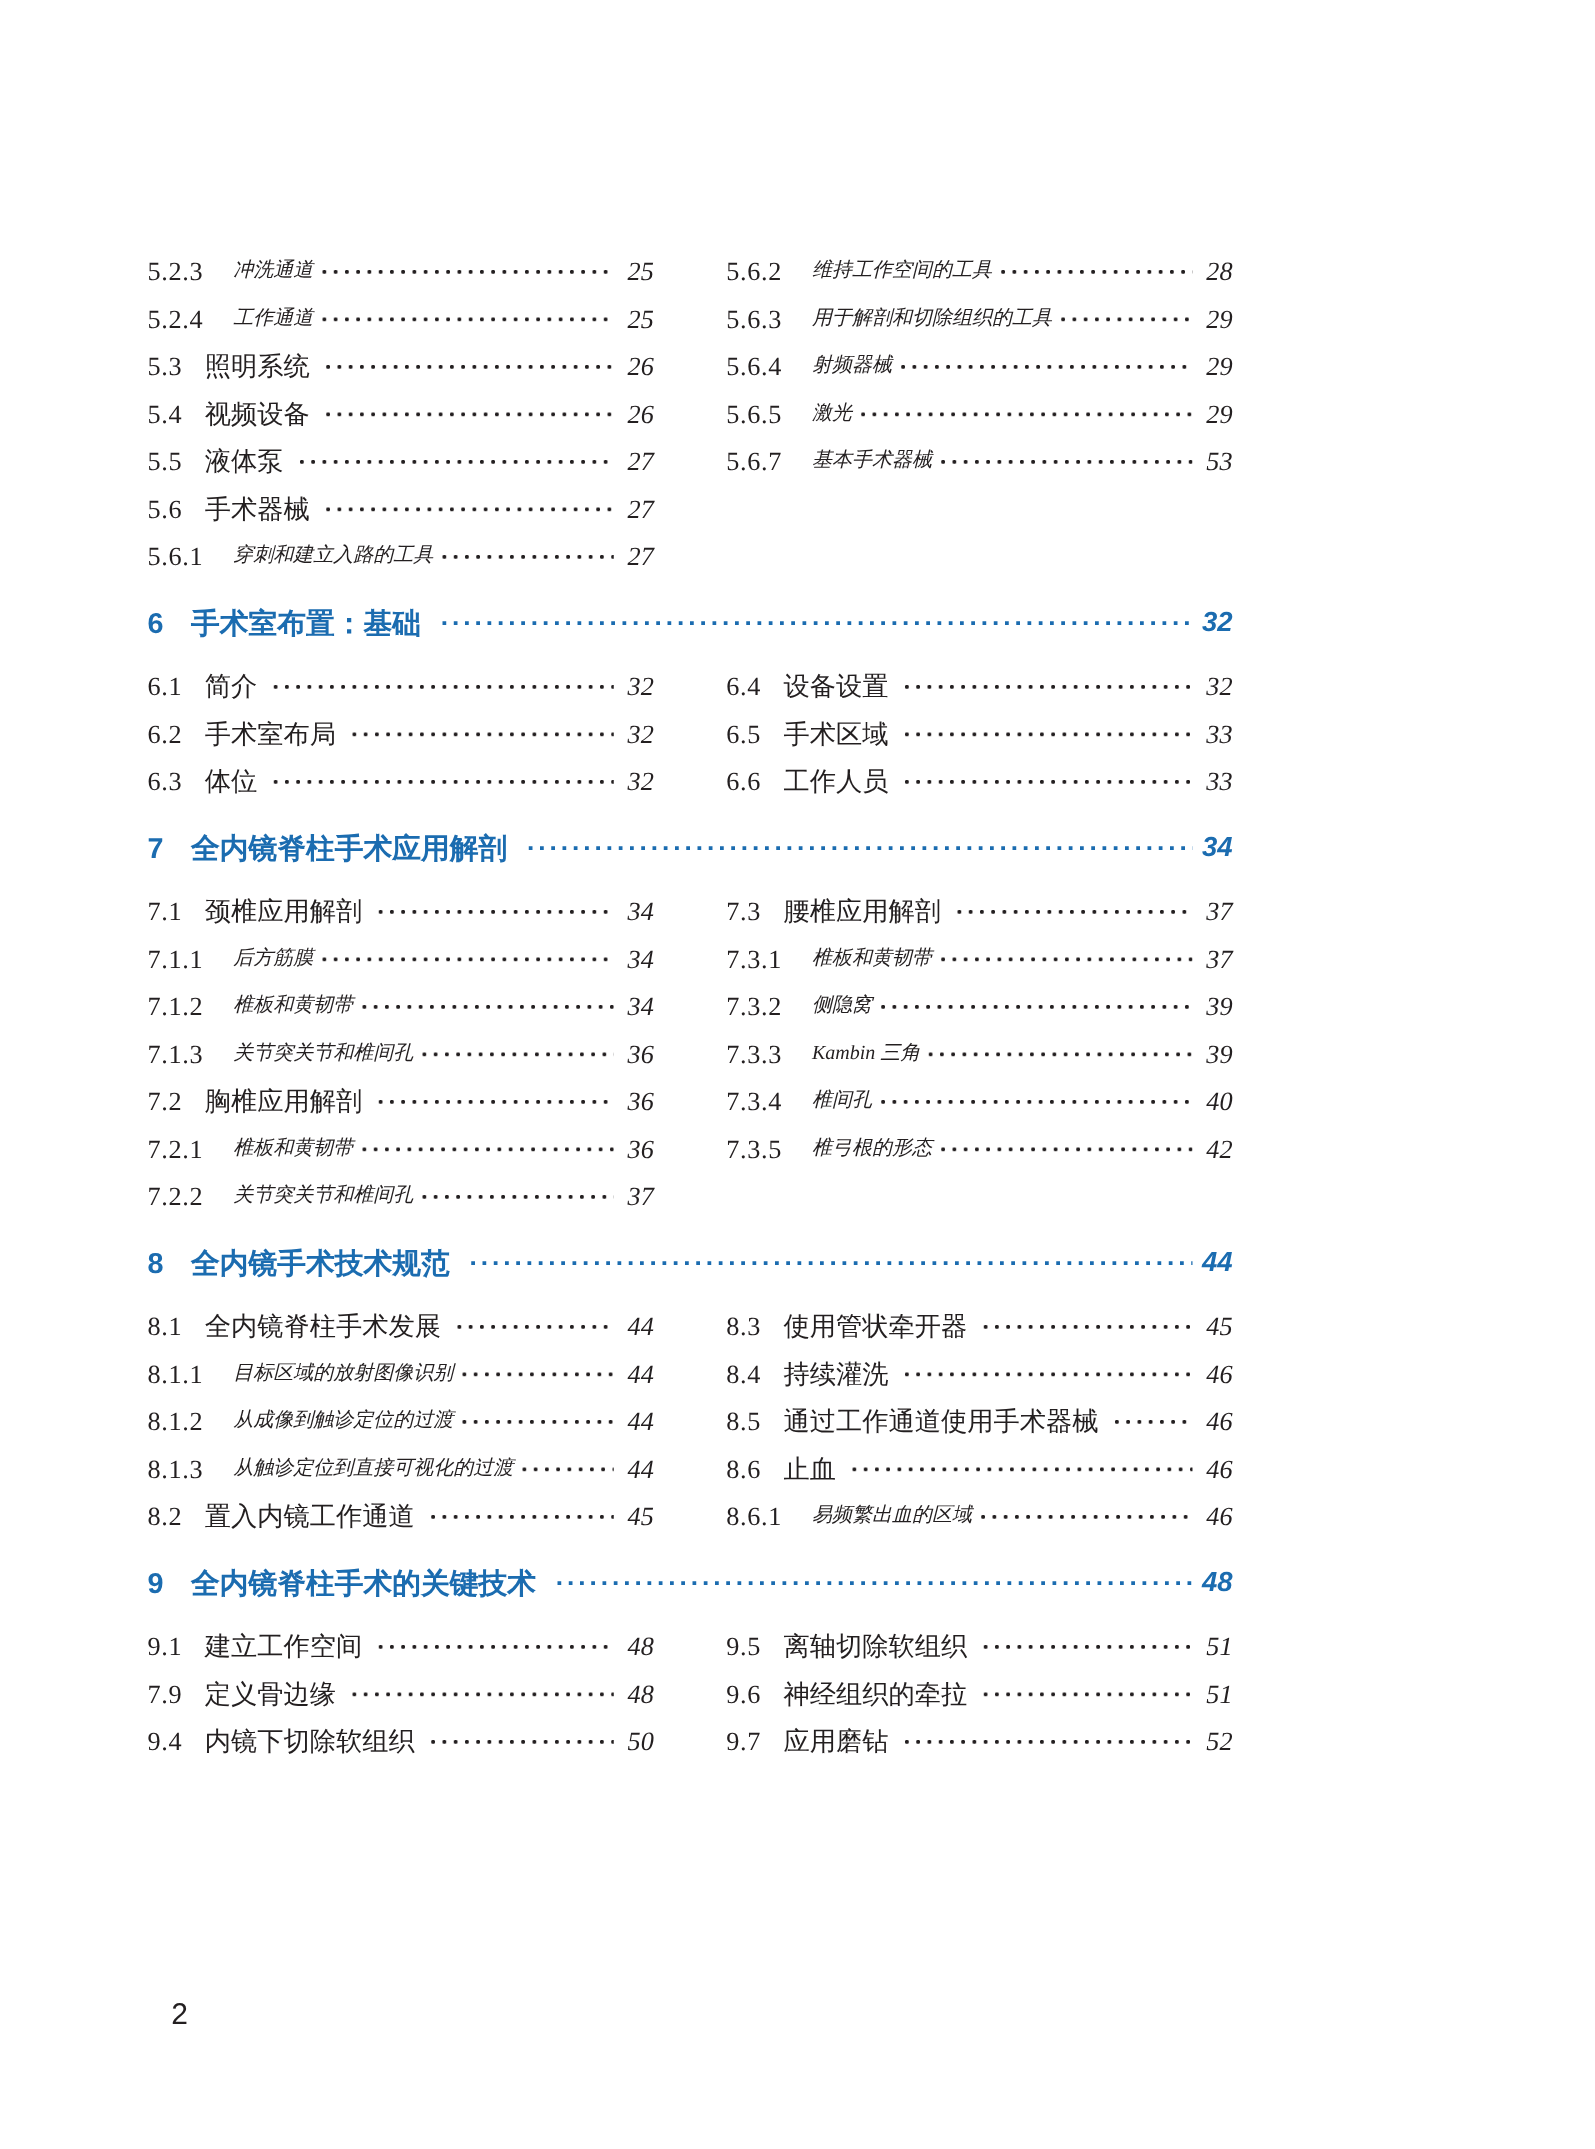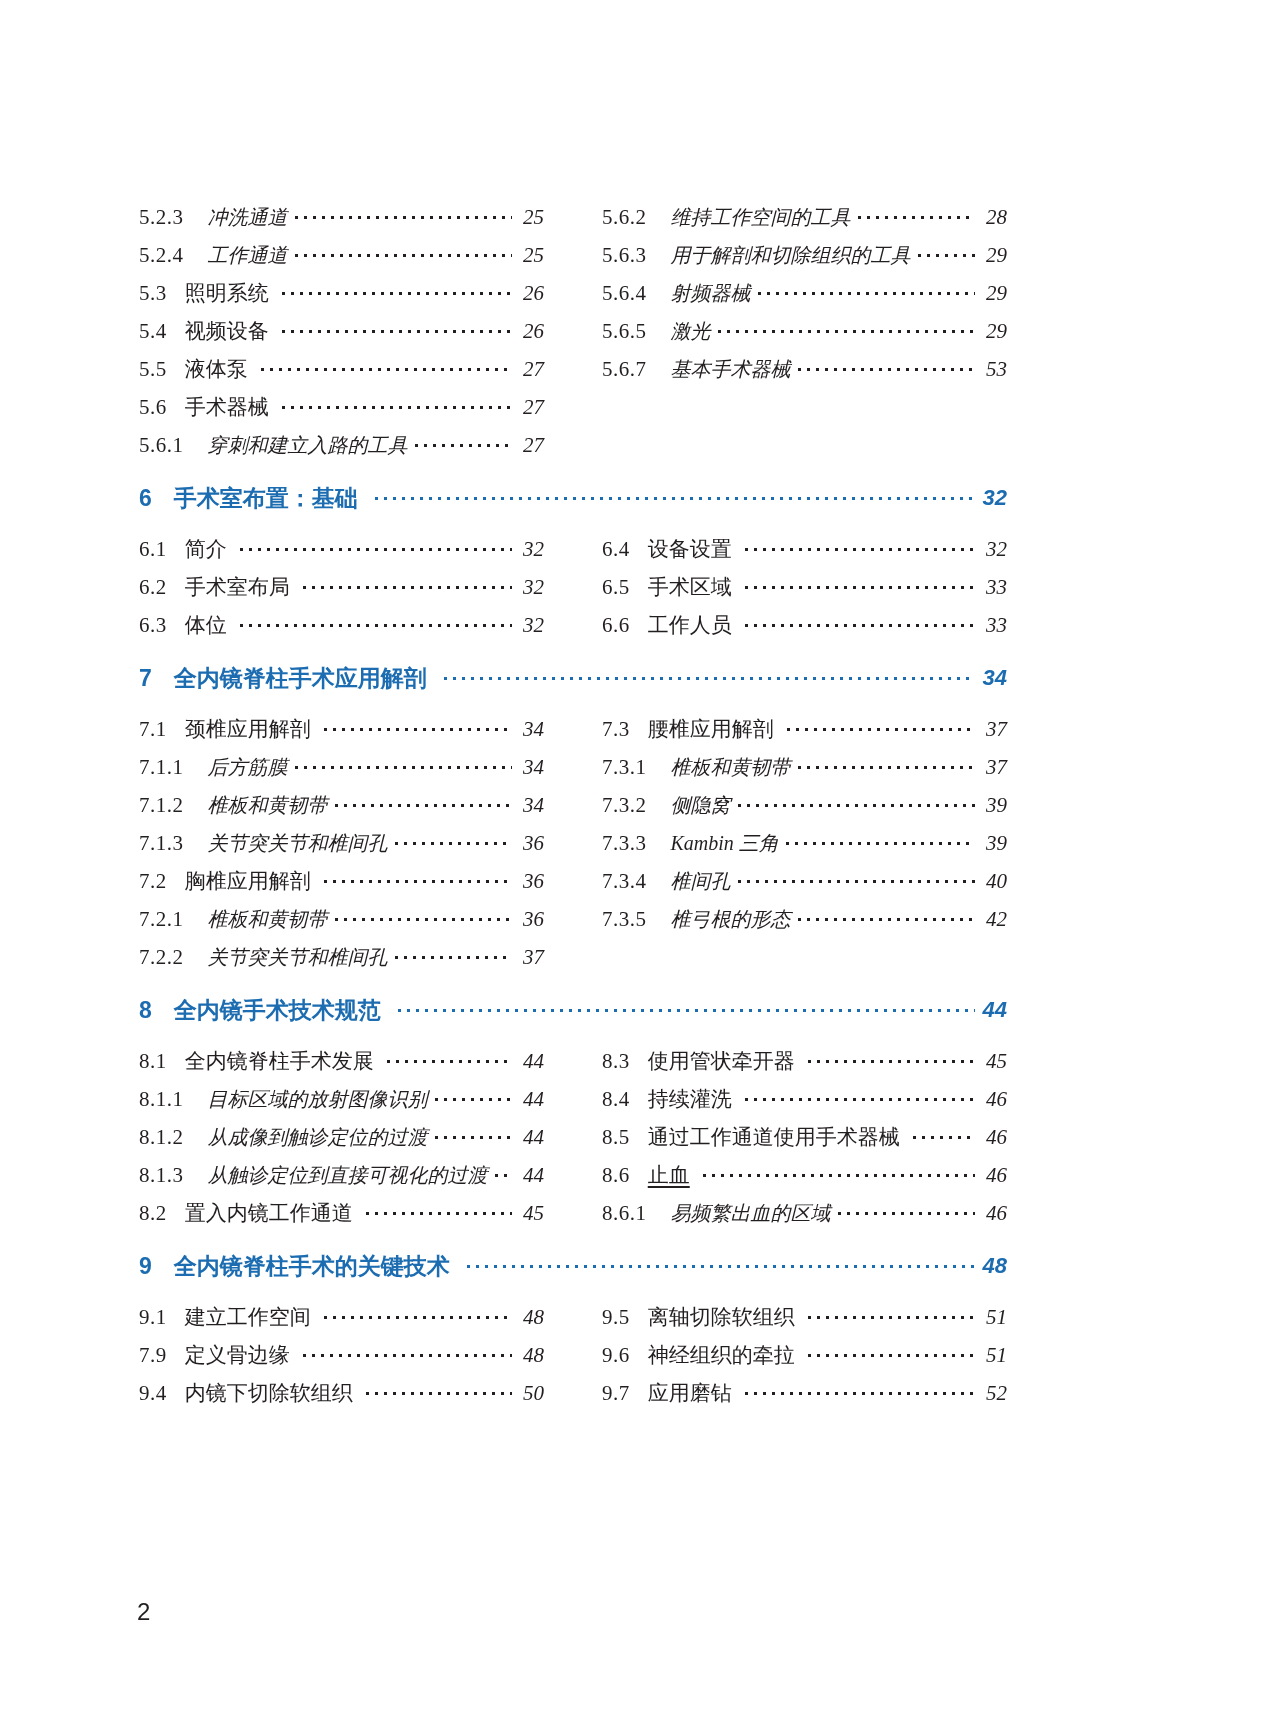--- a/index.html
+++ b/index.html
@@ -9,21 +9,21 @@
     height: 1719px;
     margin: 0 auto;
     background: #ffffff;
     font-family: "Liberation Serif", serif;
     color: #231f20;
     overflow: hidden;
   }
   .content {
     position: absolute;
     top: 198px;
-    left: 139px;
+    left: 118px;
     width: 868px;
   }
   .columns {
     display: flex;
     gap: 58px;
     align-items: flex-start;
   }
   .col { flex: 1 1 0; min-width: 0; }
 
   .toc-row {
@@ -34,25 +34,24 @@
     line-height: 1;
     white-space: nowrap;
   }
   .toc-row .num {
     margin-right: 18px;
     letter-spacing: 0.5px;
   }
   .toc-row.level-3 .num { margin-right: 24px; }
   .toc-row.level-3 .title {
     font-style: italic;
-    font-size: 20px;
+    font-size: 16px;
   }
   .toc-row .title { flex: 0 0 auto; }
   .toc-row .title.underline {
-    text-decoration: underline;
     text-underline-offset: 4px;
   }
   .dots {
     flex: 1 1 auto;
     min-width: 18px;
     height: 38px;
     margin: 0 6px 0 10px;
     background-image: radial-gradient(circle, currentColor 1.5px, transparent 1.7px);
     background-size: 9px 9px;
     background-repeat: repeat-x;

